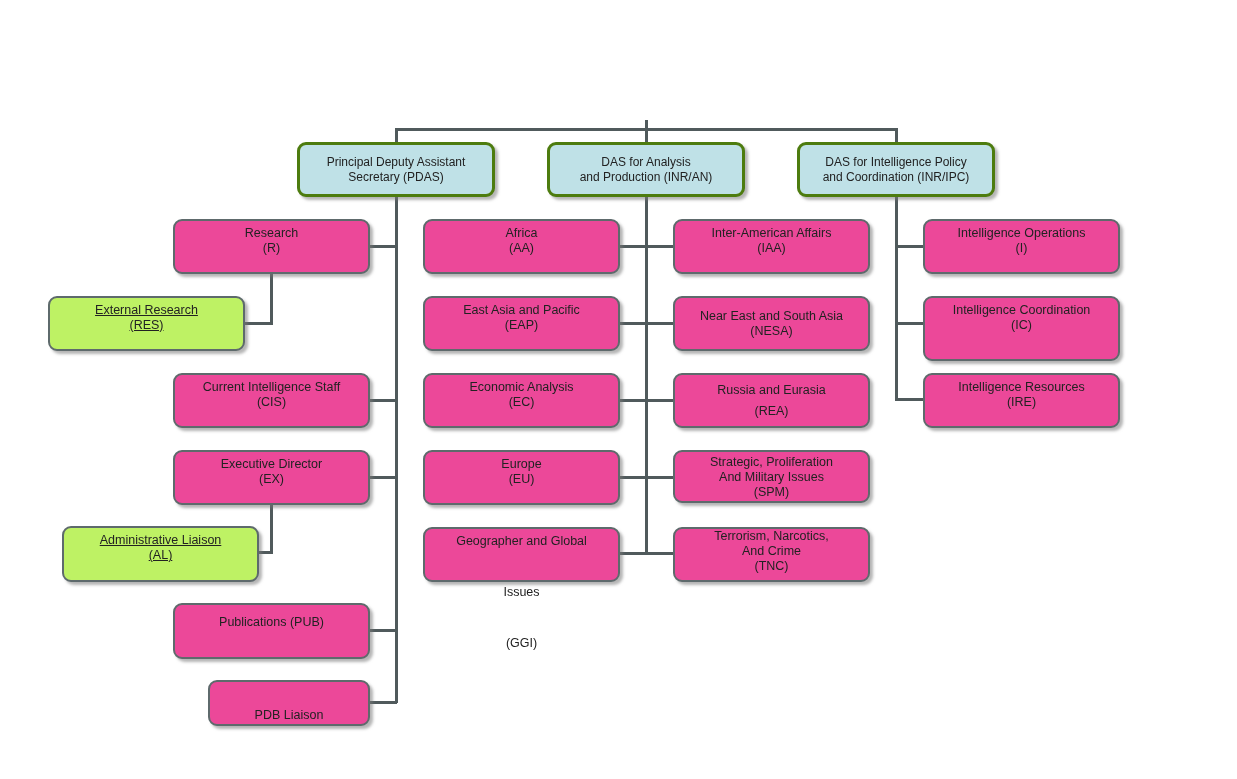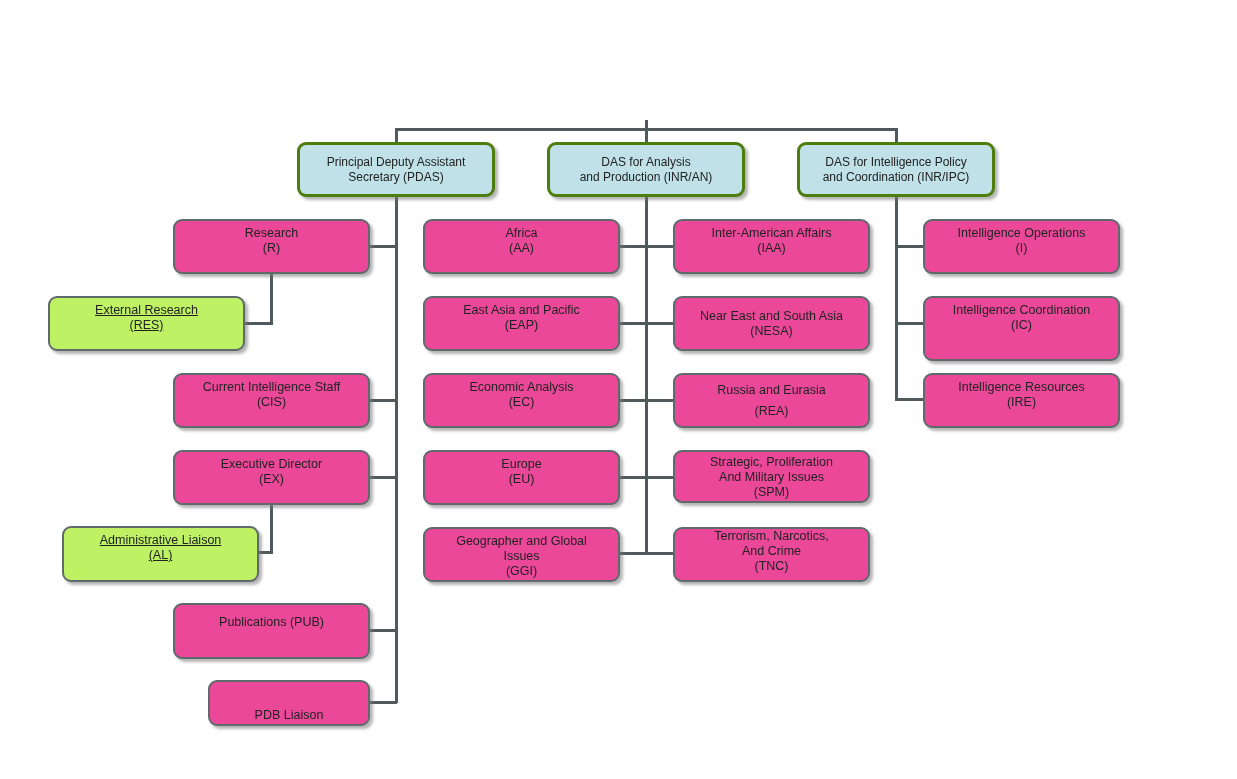--- a/index.html
+++ b/index.html
@@ -101,21 +101,21 @@
     <span>(EAP)</span>
   </div>
   <div class="box alignTop" style="left:423px;top:373px;width:197px;height:55px;">
     <span>Economic Analysis</span>
     <span>(EC)</span>
   </div>
   <div class="box alignTop" style="left:423px;top:450px;width:197px;height:55px;">
     <span>Europe</span>
     <span>(EU)</span>
   </div>
-  <div class="box alignTop" style="left:423px;top:527px;width:197px;height:55px;">
+  <div class="box alignTop" style="left:423px;top:527px;width:197px;height:55px;gap:36px;">
     <span>Geographer and Global</span>
     <span>Issues</span>
     <span>(GGI)</span>
   </div>
 
   <div class="box alignTop" style="left:673px;top:219px;width:197px;height:55px;">
     <span>Inter-American Affairs</span>
     <span>(IAA)</span>
   </div>
   <div class="box" style="left:673px;top:296px;width:197px;height:55px;">

